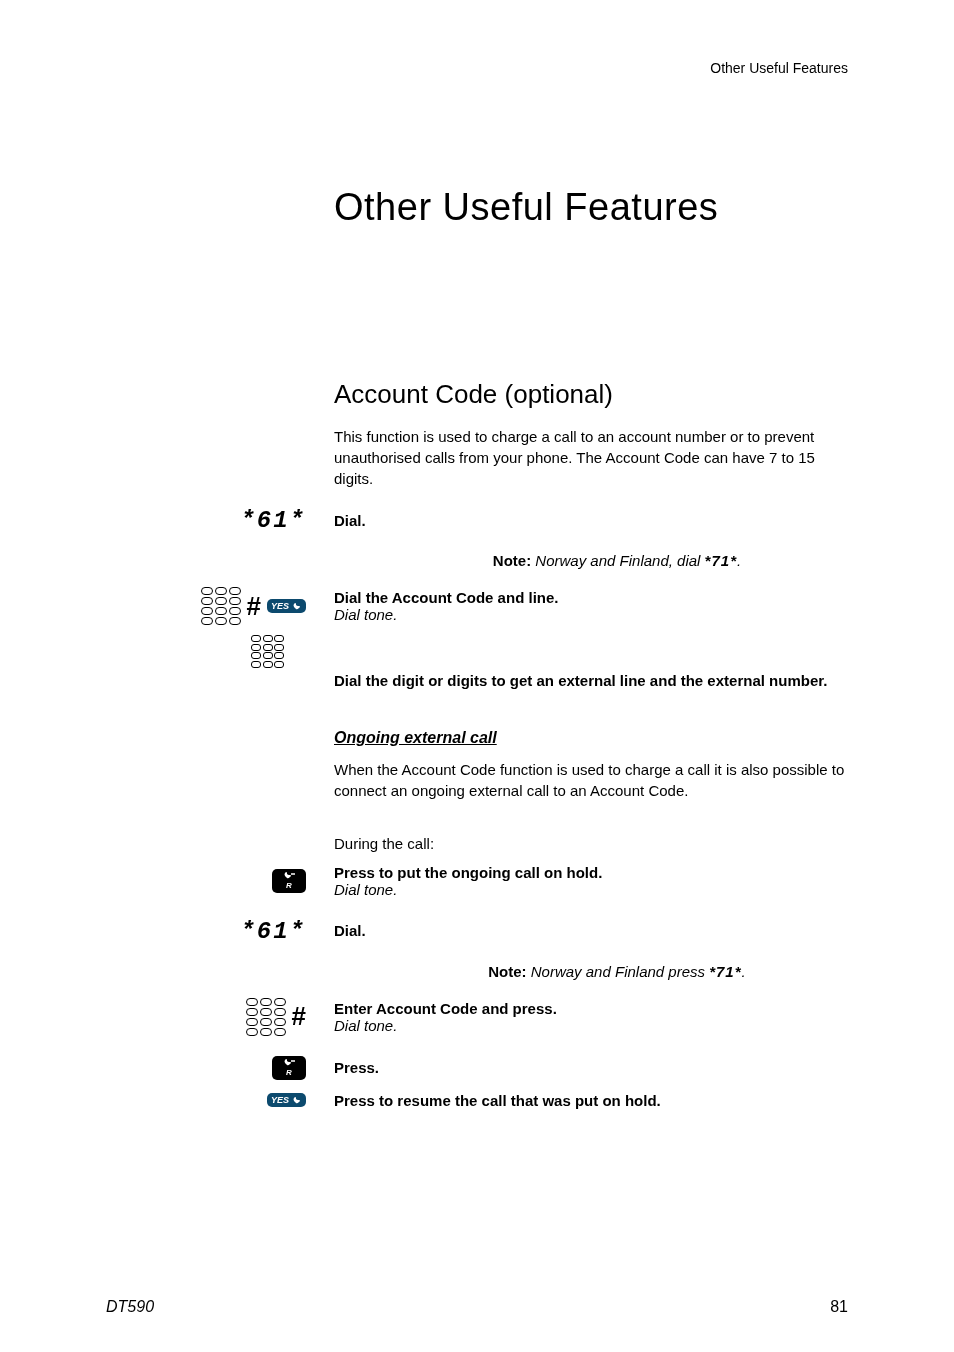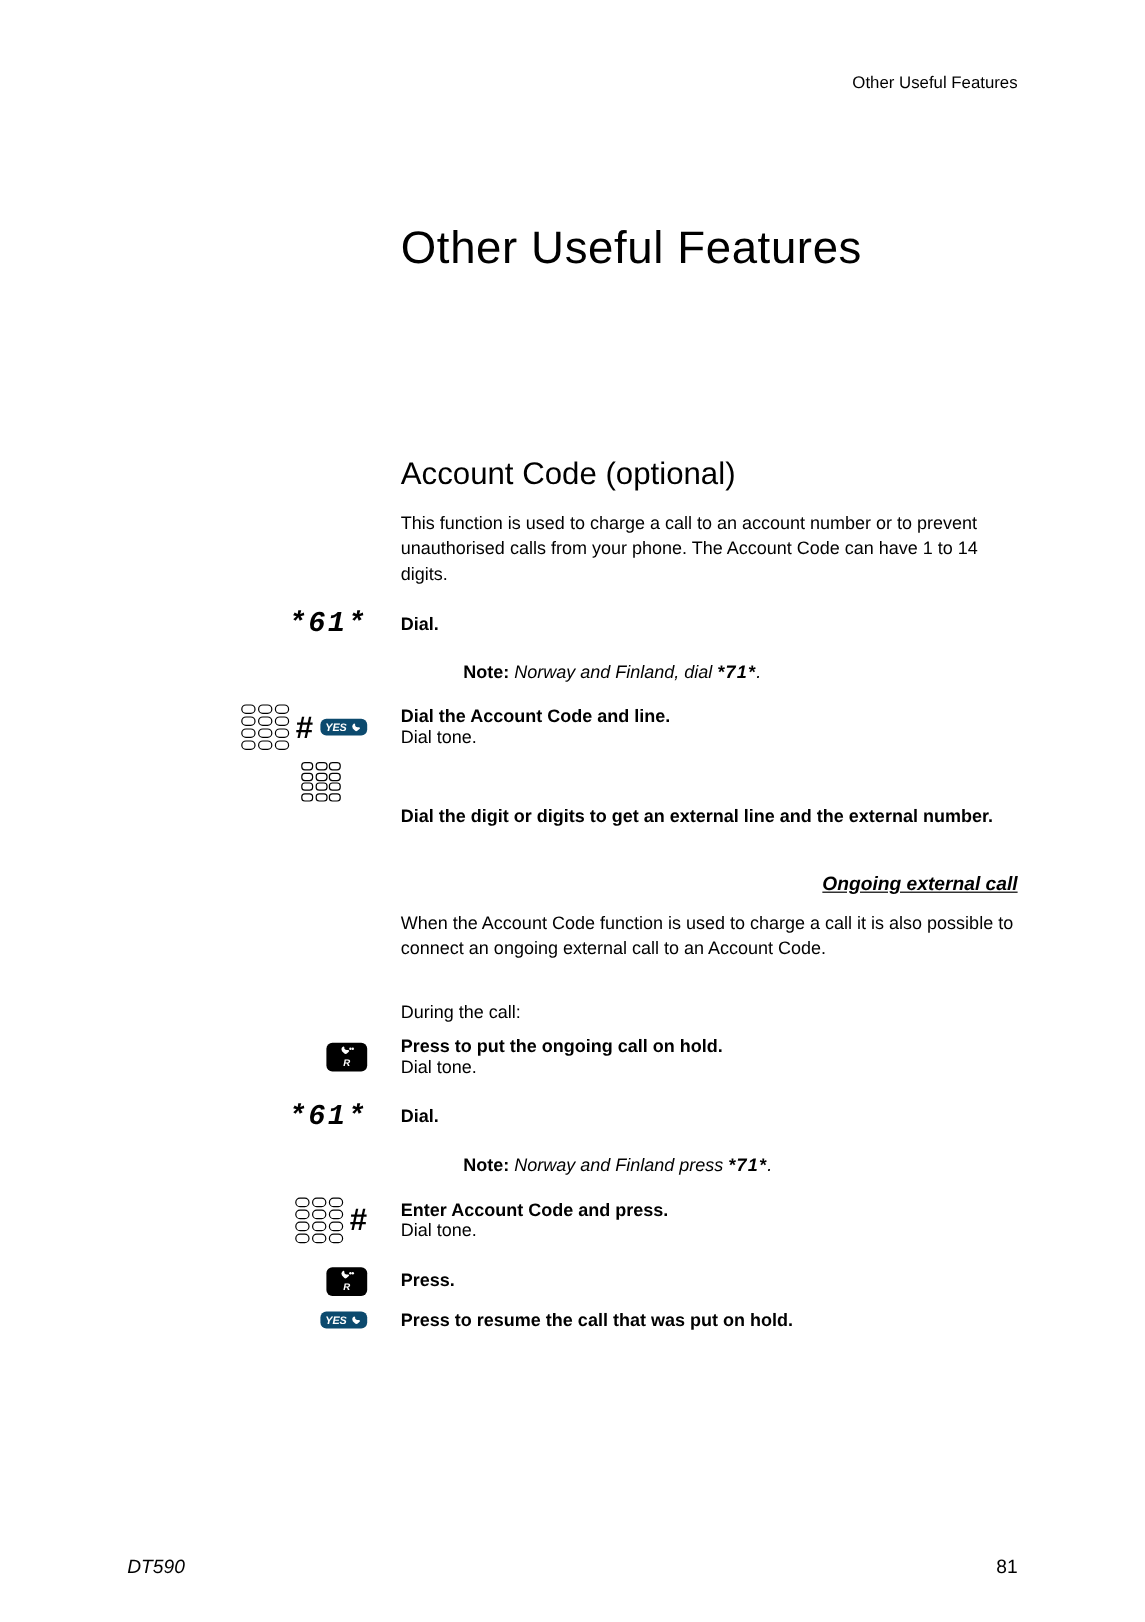--- a/index.html
+++ b/index.html
@@ -67,39 +67,40 @@
     font-style: italic;
     font-size: 24px;
     letter-spacing: 2px;
   }
   .instr-bold {
     font-weight: 700;
     font-size: 15px;
   }
   .instr-line {
     font-size: 15px;
+    font-style: italic;
   }
   .note-line {
     margin-left: 280px;
     font-size: 15px;
     margin-top: 18px;
     margin-bottom: 18px;
+    text-align: center;
   }
   .note-bold { font-weight: 700; }
   .note-italic { font-style: italic; }
   .note-code { font-weight: 700; font-style: italic; letter-spacing: 1px; }
   .subsection-title {
     font-weight: 700;
     font-style: italic;
     text-decoration: underline;
     font-size: 16px;
     margin-left: 228px;
     margin-top: 40px;
     margin-bottom: 12px;
-    text-align: right;
   }
   .footer {
     position: absolute;
     bottom: 36px;
     left: 106px;
     right: 106px;
     display: flex;
     justify-content: space-between;
     font-size: 16px;
   }
@@ -174,21 +175,21 @@
 <body>
 
 <div class="page">
   <div class="header-right">Other Useful Features</div>
 
   <h1 class="main-title">Other Useful Features</h1>
 
   <h2 class="section-title">Account Code (optional)</h2>
 
   <div class="content-block">
-    <p class="body-text">This function is used to charge a call to an account number or to prevent unauthorised calls from your phone. The Account Code can have 1 to 14 digits.</p>
+    <p class="body-text">This function is used to charge a call to an account number or to prevent unauthorised calls from your phone. The Account Code can have 7 to 15 digits.</p>
   </div>
 
   <div class="row">
     <div class="left-col">
       <span class="dial-code">*61*</span>
     </div>
     <div class="right-col">
       <span class="instr-bold">Dial.</span>
     </div>
   </div>

